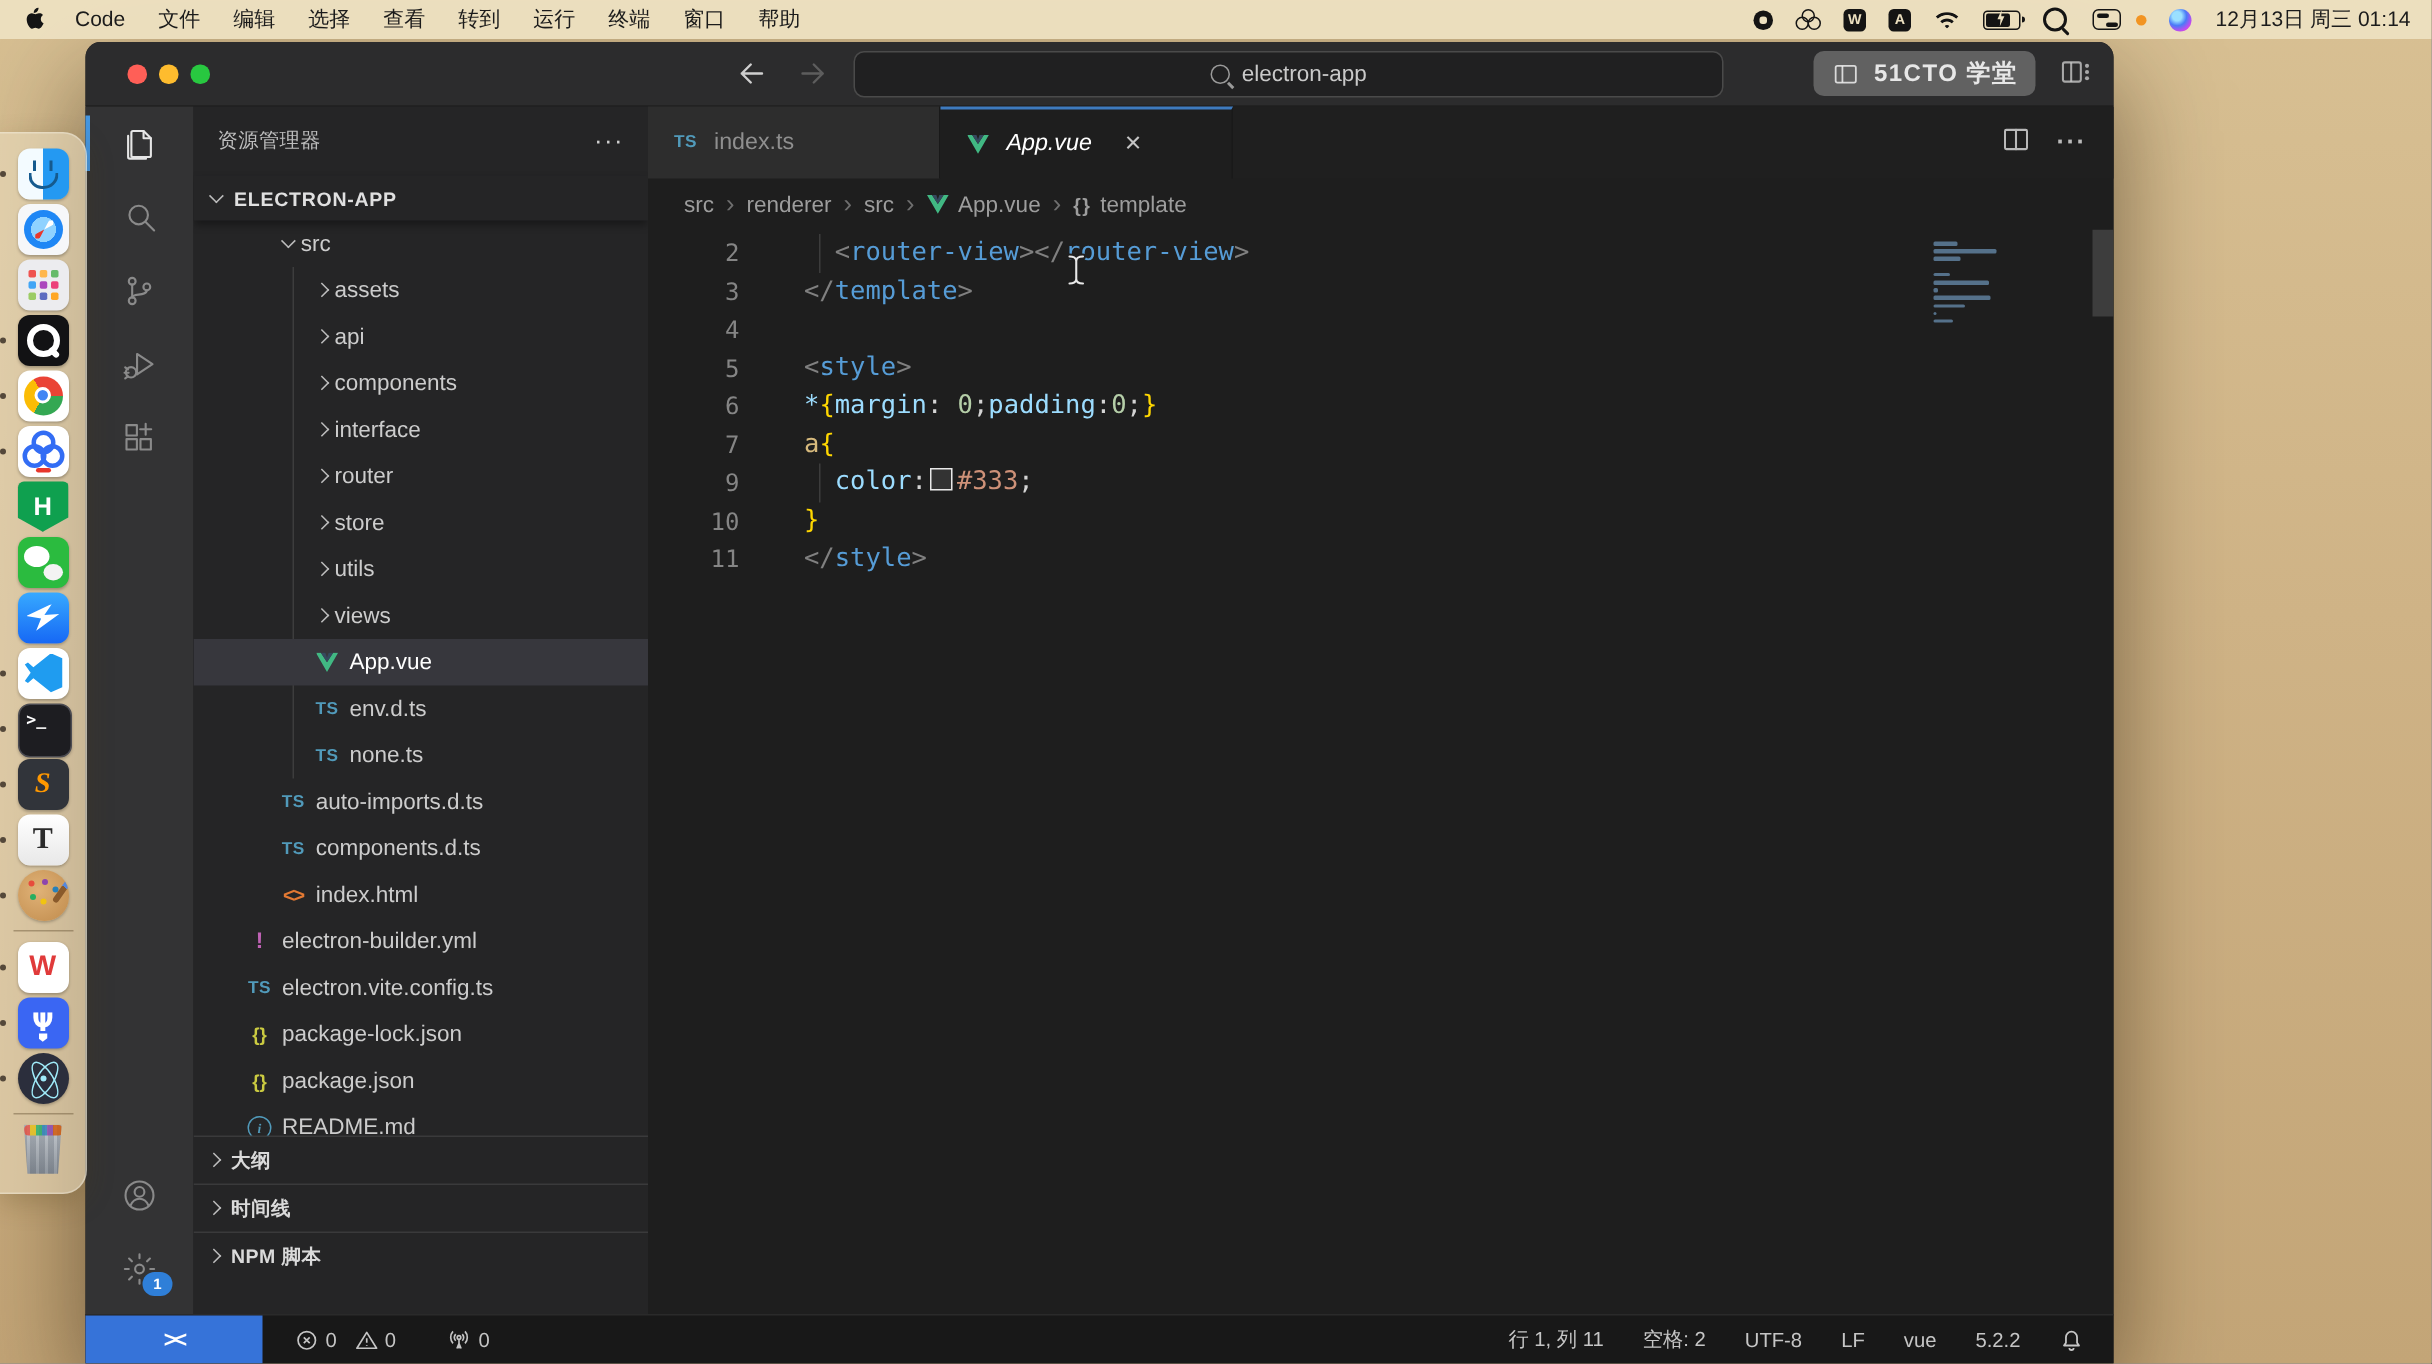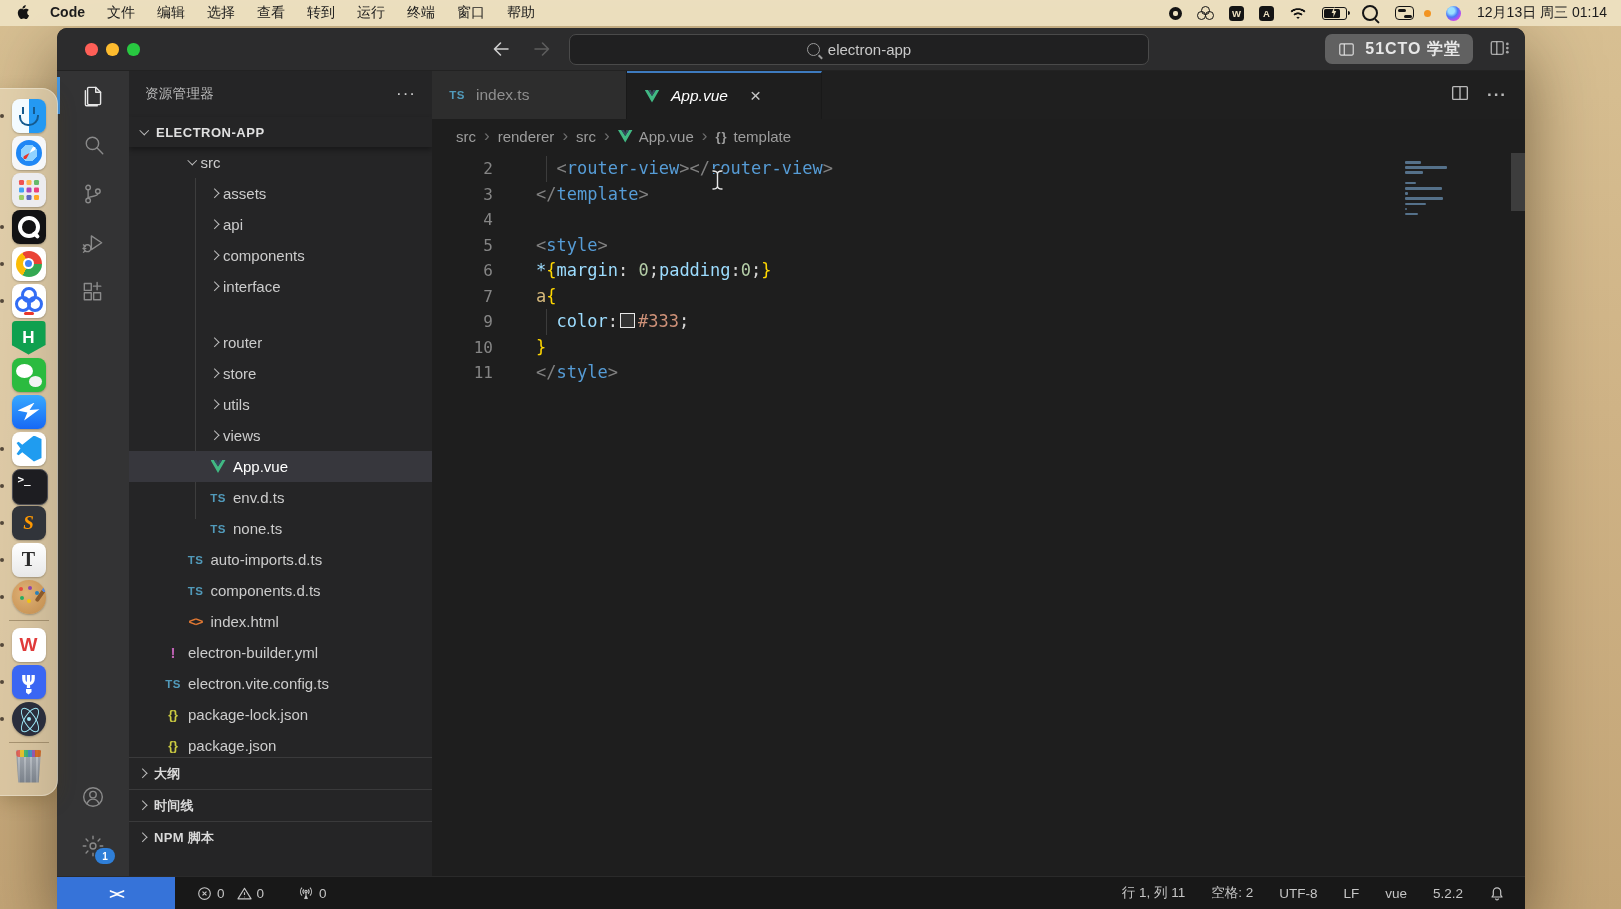--- a/index.html
+++ b/index.html
@@ -4,21 +4,21 @@
 <style>
   html,body{margin:0;padding:0}
   body{width:1621px;height:909px;position:relative;overflow:hidden;
        background:linear-gradient(180deg,#d8c093 0%,#cfb386 45%,#c3a577 100%);
        font-family:"Liberation Sans",sans-serif;-webkit-font-smoothing:antialiased}
   
   .menubar{position:absolute;top:0;left:0;right:0;height:26px;background:rgba(236,224,192,.96);
            display:flex;align-items:center;padding:0 14px;font-size:14px;color:#1b1b1b;z-index:60}
   .mb-left{display:flex;align-items:center;gap:0}
   .mb-item{padding:0 11px;white-space:nowrap;cursor:default}
-  .mb-item.bold{font-weight:700}
+  .mb-item.bold{font-weight:400}
   .apple{display:flex;align-items:center;padding:0 8px 0 2px}
   .mb-right{margin-left:auto;display:flex;align-items:center}
   .mi{display:inline-flex;align-items:center;justify-content:center;margin-left:15px;position:relative}
   .mi-rec{width:13px;height:13px;border-radius:50%;background:#141414}
   .mi-rec::after{content:"";position:absolute;width:5px;height:5px;border-radius:2px;background:#ece0c0}
   .mi-clover{width:17px;height:14px}
   .mi-clover i{position:absolute;width:7px;height:7px;border:1.6px solid #141414;border-radius:50%}
   .mi-clover i:nth-child(1){left:4px;top:0}
   .mi-clover i:nth-child(2){left:0;top:5px}
   .mi-clover i:nth-child(3){left:8px;top:5px}
@@ -109,21 +109,21 @@
   .dk-electron i{position:absolute;left:4px;top:12px;width:26px;height:10px;border:1.5px solid #9feaf9;border-radius:50%}
   .dk-electron i:nth-child(1){transform:rotate(58deg)}
   .dk-electron i:nth-child(2){transform:rotate(-58deg)}
   .dk-electron::after{content:"";position:absolute;left:15px;top:15px;width:4px;height:4px;border-radius:50%;background:#9feaf9}
   .dk-trash{width:30px;height:33px;margin:0 2px;border-radius:3px 3px 5px 5px;
       background:repeating-linear-gradient(90deg,#c9cdd2 0 4px,#eceef0 4px 6px),linear-gradient(180deg,#d4d7db,#9aa0a7);
       background-blend-mode:multiply;clip-path:polygon(8% 0,92% 0,84% 100%,16% 100%)}
   .dk-trash::before{content:"";position:absolute;left:2px;right:2px;top:0;height:7px;border-radius:3px;
       background:linear-gradient(90deg,#e74c3c 0 15%,#f1c40f 15% 30%,#27ae60 30% 45%,#2980b9 45% 60%,#8e44ad 60% 75%,#d35400 75% 100%);opacity:.8}
   
-  .window{position:absolute;left:57px;top:28px;width:1468px;height:881px;background:#1e1e1e;
+  .window{position:absolute;left:57px;top:28px;width:1352px;height:881px;background:#1e1e1e;
           border-radius:10px 10px 0 0;box-shadow:0 25px 70px rgba(40,25,5,.55);display:flex;flex-direction:column;z-index:30}
   .titlebar{height:42px;flex:none;background:#2c2c2d;border-radius:10px 10px 0 0;position:relative;border-bottom:1px solid #222}
   .tl{position:absolute;left:28px;top:15px;display:flex;gap:8.5px}
   .tl span{width:12.5px;height:12.5px;border-radius:50%}
   .tl-close{background:#ff5f57}.tl-min{background:#febc2e}.tl-max{background:#28c840}
   .nav-arrow{position:absolute;top:9px;width:24px;height:24px;color:#cfcfcf}
   .nav-back{left:432px}.nav-fwd{left:473px;color:#5d5d5d}
   .cc-box{position:absolute;left:512px;top:6px;width:578px;height:29px;background:#202021;
           border:1px solid #4a4a4a;border-radius:7px;display:flex;align-items:center;justify-content:center;
           gap:8px;color:#c9c9c9;font-size:15px}
@@ -466,21 +466,21 @@
             <span>api</span>
           </div>
           <div class="trow" style="padding-left: 78px;">
             <span class="chev"></span>
             <span>components</span>
           </div>
           <div class="trow" style="padding-left: 78px;">
             <span class="chev"></span>
             <span>interface</span>
           </div>
-          <div class="trow" style="padding-left: 78px; margin-top: 25px;">
+          <div class="trow" style="padding-left: 78px;">
             <span class="chev"></span>
             <span>router</span>
           </div>
           <div class="trow" style="padding-left: 78px;">
             <span class="chev"></span>
             <span>store</span>
           </div>
           <div class="trow" style="padding-left: 78px;">
             <span class="chev"></span>
             <span>utils</span>

